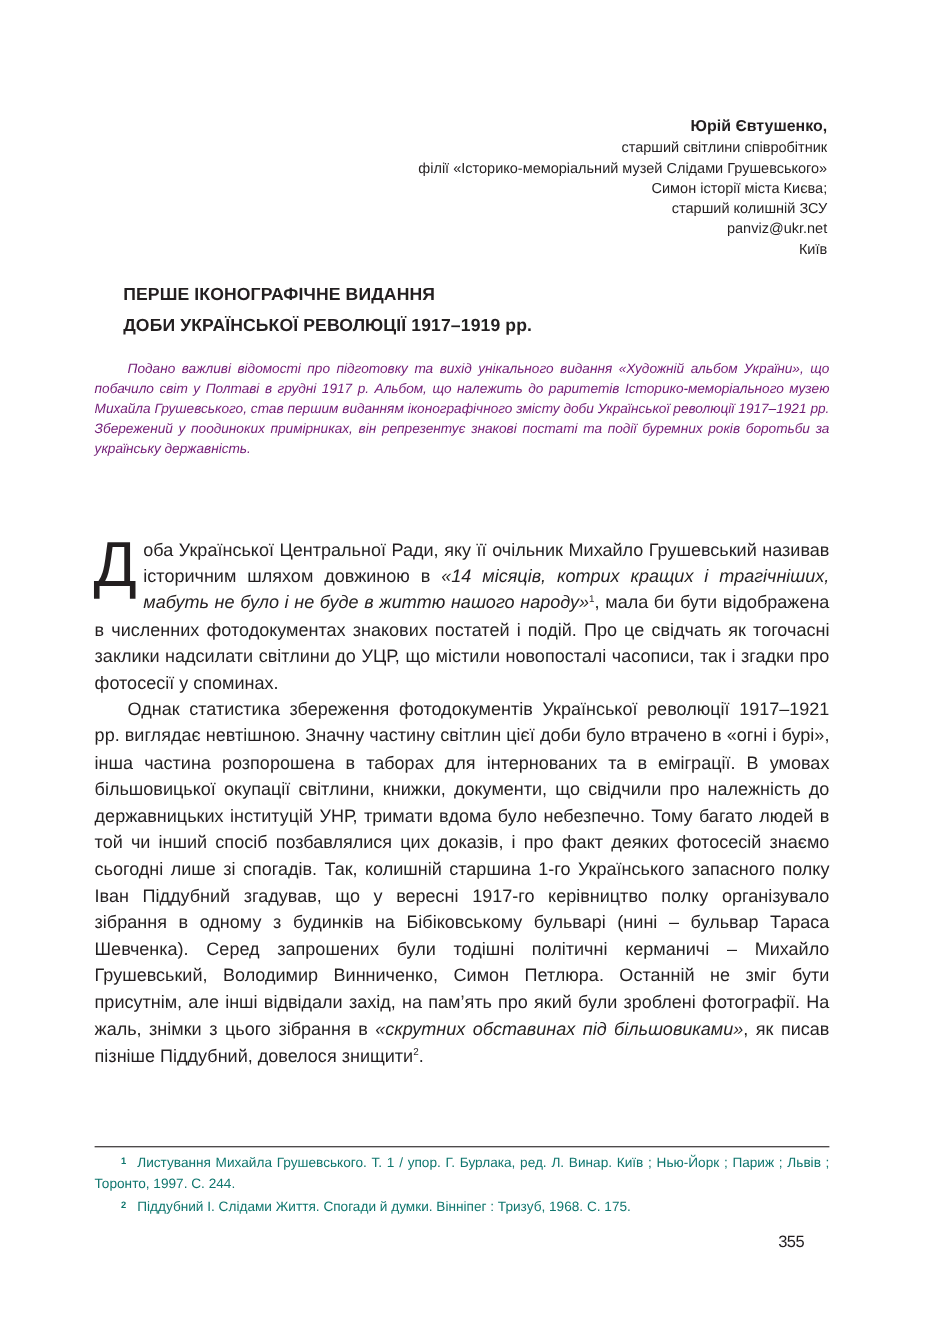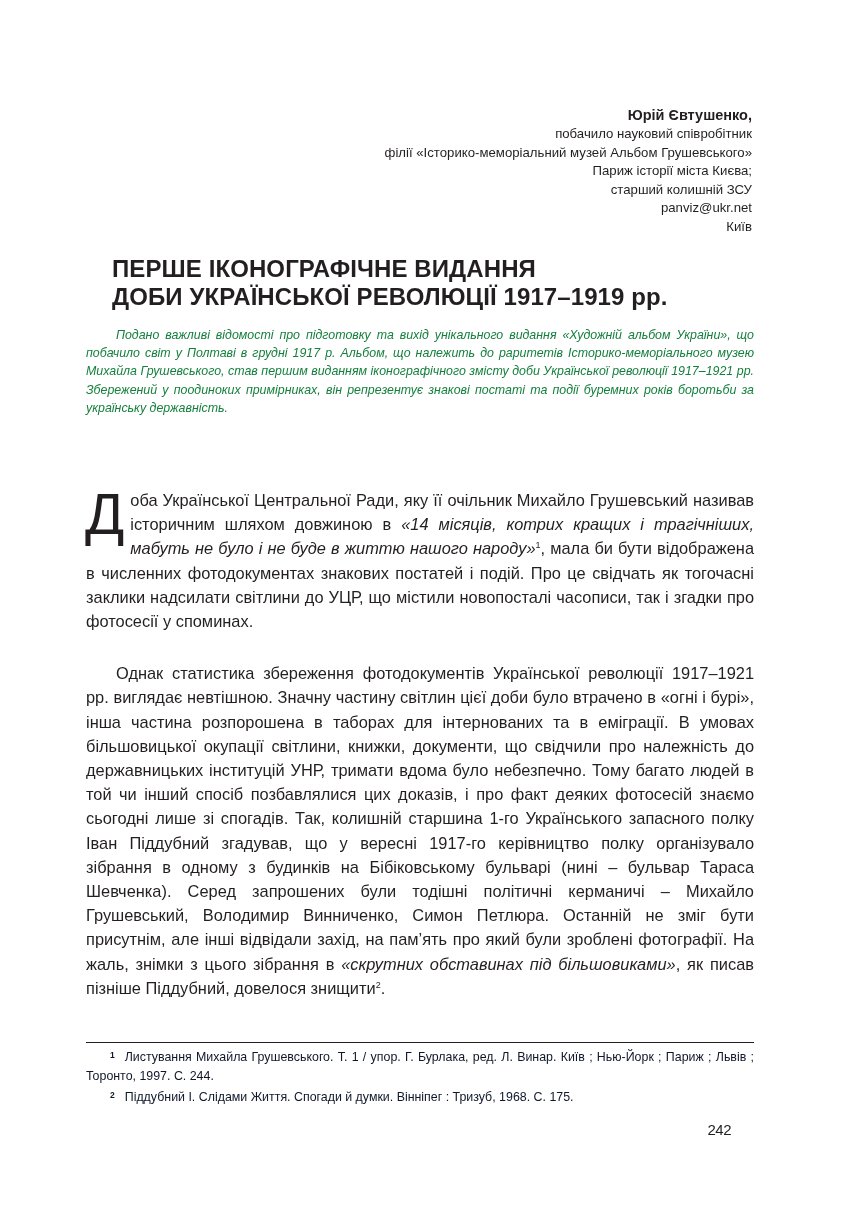--- a/index.html
+++ b/index.html
@@ -2,49 +2,49 @@
 <html><head>
   <meta charset="utf-8">
   <style>
     html, body { margin: 0; padding: 0; background: #ffffff; }
     body { width: 857px; height: 1216px; position: relative; overflow: hidden; color: #231f20; font-family: "Liberation Sans", sans-serif; }
     .page { position: absolute; left: 0; top: 0; width: 857px; height: 1216px; }
 
     .author-block { position: absolute; right: 105px; top: 106px; text-align: right; font-size: 13.2px; line-height: 18.6px; color: #231f20; }
     .author-name { font-weight: bold; font-size: 14.5px; line-height: 19px; }
 
-    .title { position: absolute; left: 112px; top: 255px; font-weight: bold; font-size: 24px; line-height: 28px; letter-spacing: 0.1px; color: #231f20; }
+    .title { position: absolute; left: 112px; top: 255px; font-weight: bold; font-size: 16px; line-height: 28px; letter-spacing: 0.1px; color: #231f20; }
 
-    .abstract { position: absolute; left: 86px; top: 326px; width: 668px; font-style: italic; font-size: 12.4px; line-height: 18.2px; text-align: justify; color: #15803d; }
+    .abstract { position: absolute; left: 86px; top: 326px; width: 668px; font-style: italic; font-size: 12.4px; line-height: 18.2px; text-align: justify; color: #701a75; }
     .abstract p { margin: 0; text-indent: 30px; }
 
     .body-text { position: absolute; left: 86px; top: 488px; width: 668px; font-size: 16.4px; line-height: 24.2px; text-align: justify; color: #231f20; }
     .body-text p { margin: 0; }
-    .body-text p.indent { text-indent: 30px; margin-top: 28px; }
+    .body-text p.indent { text-indent: 30px; }
     .dropcap { float: left; font-family: "Liberation Sans", sans-serif; font-size: 58px; line-height: 44px; height: 46px; margin: 4px 6px 0 -1px; color: #231f20; }
     .it { font-style: italic; }
     sup { font-size: 9px; line-height: 0; vertical-align: 6px; }
 
     .fn-rule { position: absolute; left: 86px; top: 1042px; width: 668px; height: 0; border-top: 1px solid #231f20; }
-    .footnotes { position: absolute; left: 86px; top: 1046px; width: 668px; font-size: 12.4px; line-height: 19px; text-align: justify; color: #0f172a; }
+    .footnotes { position: absolute; left: 86px; top: 1046px; width: 668px; font-size: 12.4px; line-height: 19px; text-align: justify; color: #0f766e; }
     .footnotes p { margin: 0; text-indent: 24px; }
     .fn-num { font-size: 8.5px; font-weight: bold; vertical-align: 3px; margin-right: 10px; }
 
     .page-number { position: absolute; right: 126px; top: 1121px; font-size: 15px; color: #231f20; letter-spacing: -0.5px; }
   </style>
 </head>
 <body>
 
 <div class="page">
 
   <div class="author-block">
     <div class="author-name">Юрій Євтушенко,</div>
-    <div>побачило науковий співробітник</div>
-    <div>філії «Історико-меморіальний музей Альбом Грушевського»</div>
-    <div>Париж історії міста Києва;</div>
+    <div>старший світлини співробітник</div>
+    <div>філії «Історико-меморіальний музей Слідами Грушевського»</div>
+    <div>Симон історії міста Києва;</div>
     <div>старший колишній ЗСУ</div>
     <div>panviz@ukr.net</div>
     <div>Київ</div>
   </div>
 
   <div class="title">
     <div>ПЕРШЕ ІКОНОГРАФІЧНЕ ВИДАННЯ</div>
     <div>ДОБИ УКРАЇНСЬКОЇ РЕВОЛЮЦІЇ 1917–1919 рр.</div>
   </div>
 
@@ -57,14 +57,14 @@
     <p class="indent"><span>Однак статистика збереження фотодокументів Української революції 1917–1921 рр. виглядає невтішною. Значну частину світлин цієї доби було втрачено в «огні і бурі», інша частина розпорошена в таборах для інтернованих та в еміграції. В умовах більшовицької окупації світлини, книжки, документи, що свідчили про належність до державницьких інституцій УНР, тримати вдома було небезпечно. Тому багато людей в той чи інший спосіб позбавлялися цих доказів, і про факт деяких фотосесій знаємо сьогодні лише зі спогадів. Так, колишній старшина 1-го Українського запасного полку Іван Піддубний згадував, що у вересні 1917-го керівництво полку організувало зібрання в одному з будинків на Бібіковському бульварі (нині – бульвар Тараса Шевченка). Серед запрошених були тодішні політичні керманичі – Михайло Грушевський, Володимир Винниченко, Симон Петлюра. Останній не зміг бути присутнім, але інші відвідали захід, на пам’ять про який були зроблені фотографії. На жаль, знімки з цього зібрання в </span><span class="it">«скрутних обставинах під більшовиками»</span><span>, як писав пізніше Піддубний, довелося знищити</span><sup>2</sup><span>.</span></p>
   </div>
 
   <div class="fn-rule"></div>
 
   <div class="footnotes">
     <p><span class="fn-num">1</span><span>Листування Михайла Грушевського. Т. 1 / упор. Г. Бурлака, ред. Л. Винар. Київ ; Нью-Йорк ; Париж ; Львів ; Торонто, 1997. С. 244.</span></p>
     <p><span class="fn-num">2</span><span>Піддубний І. Слідами Життя. Спогади й думки. Вінніпег : Тризуб, 1968. С. 175.</span></p>
   </div>
 
-  <div class="page-number">242</div>
+  <div class="page-number">355</div>
 </div>
 
 </body></html>

